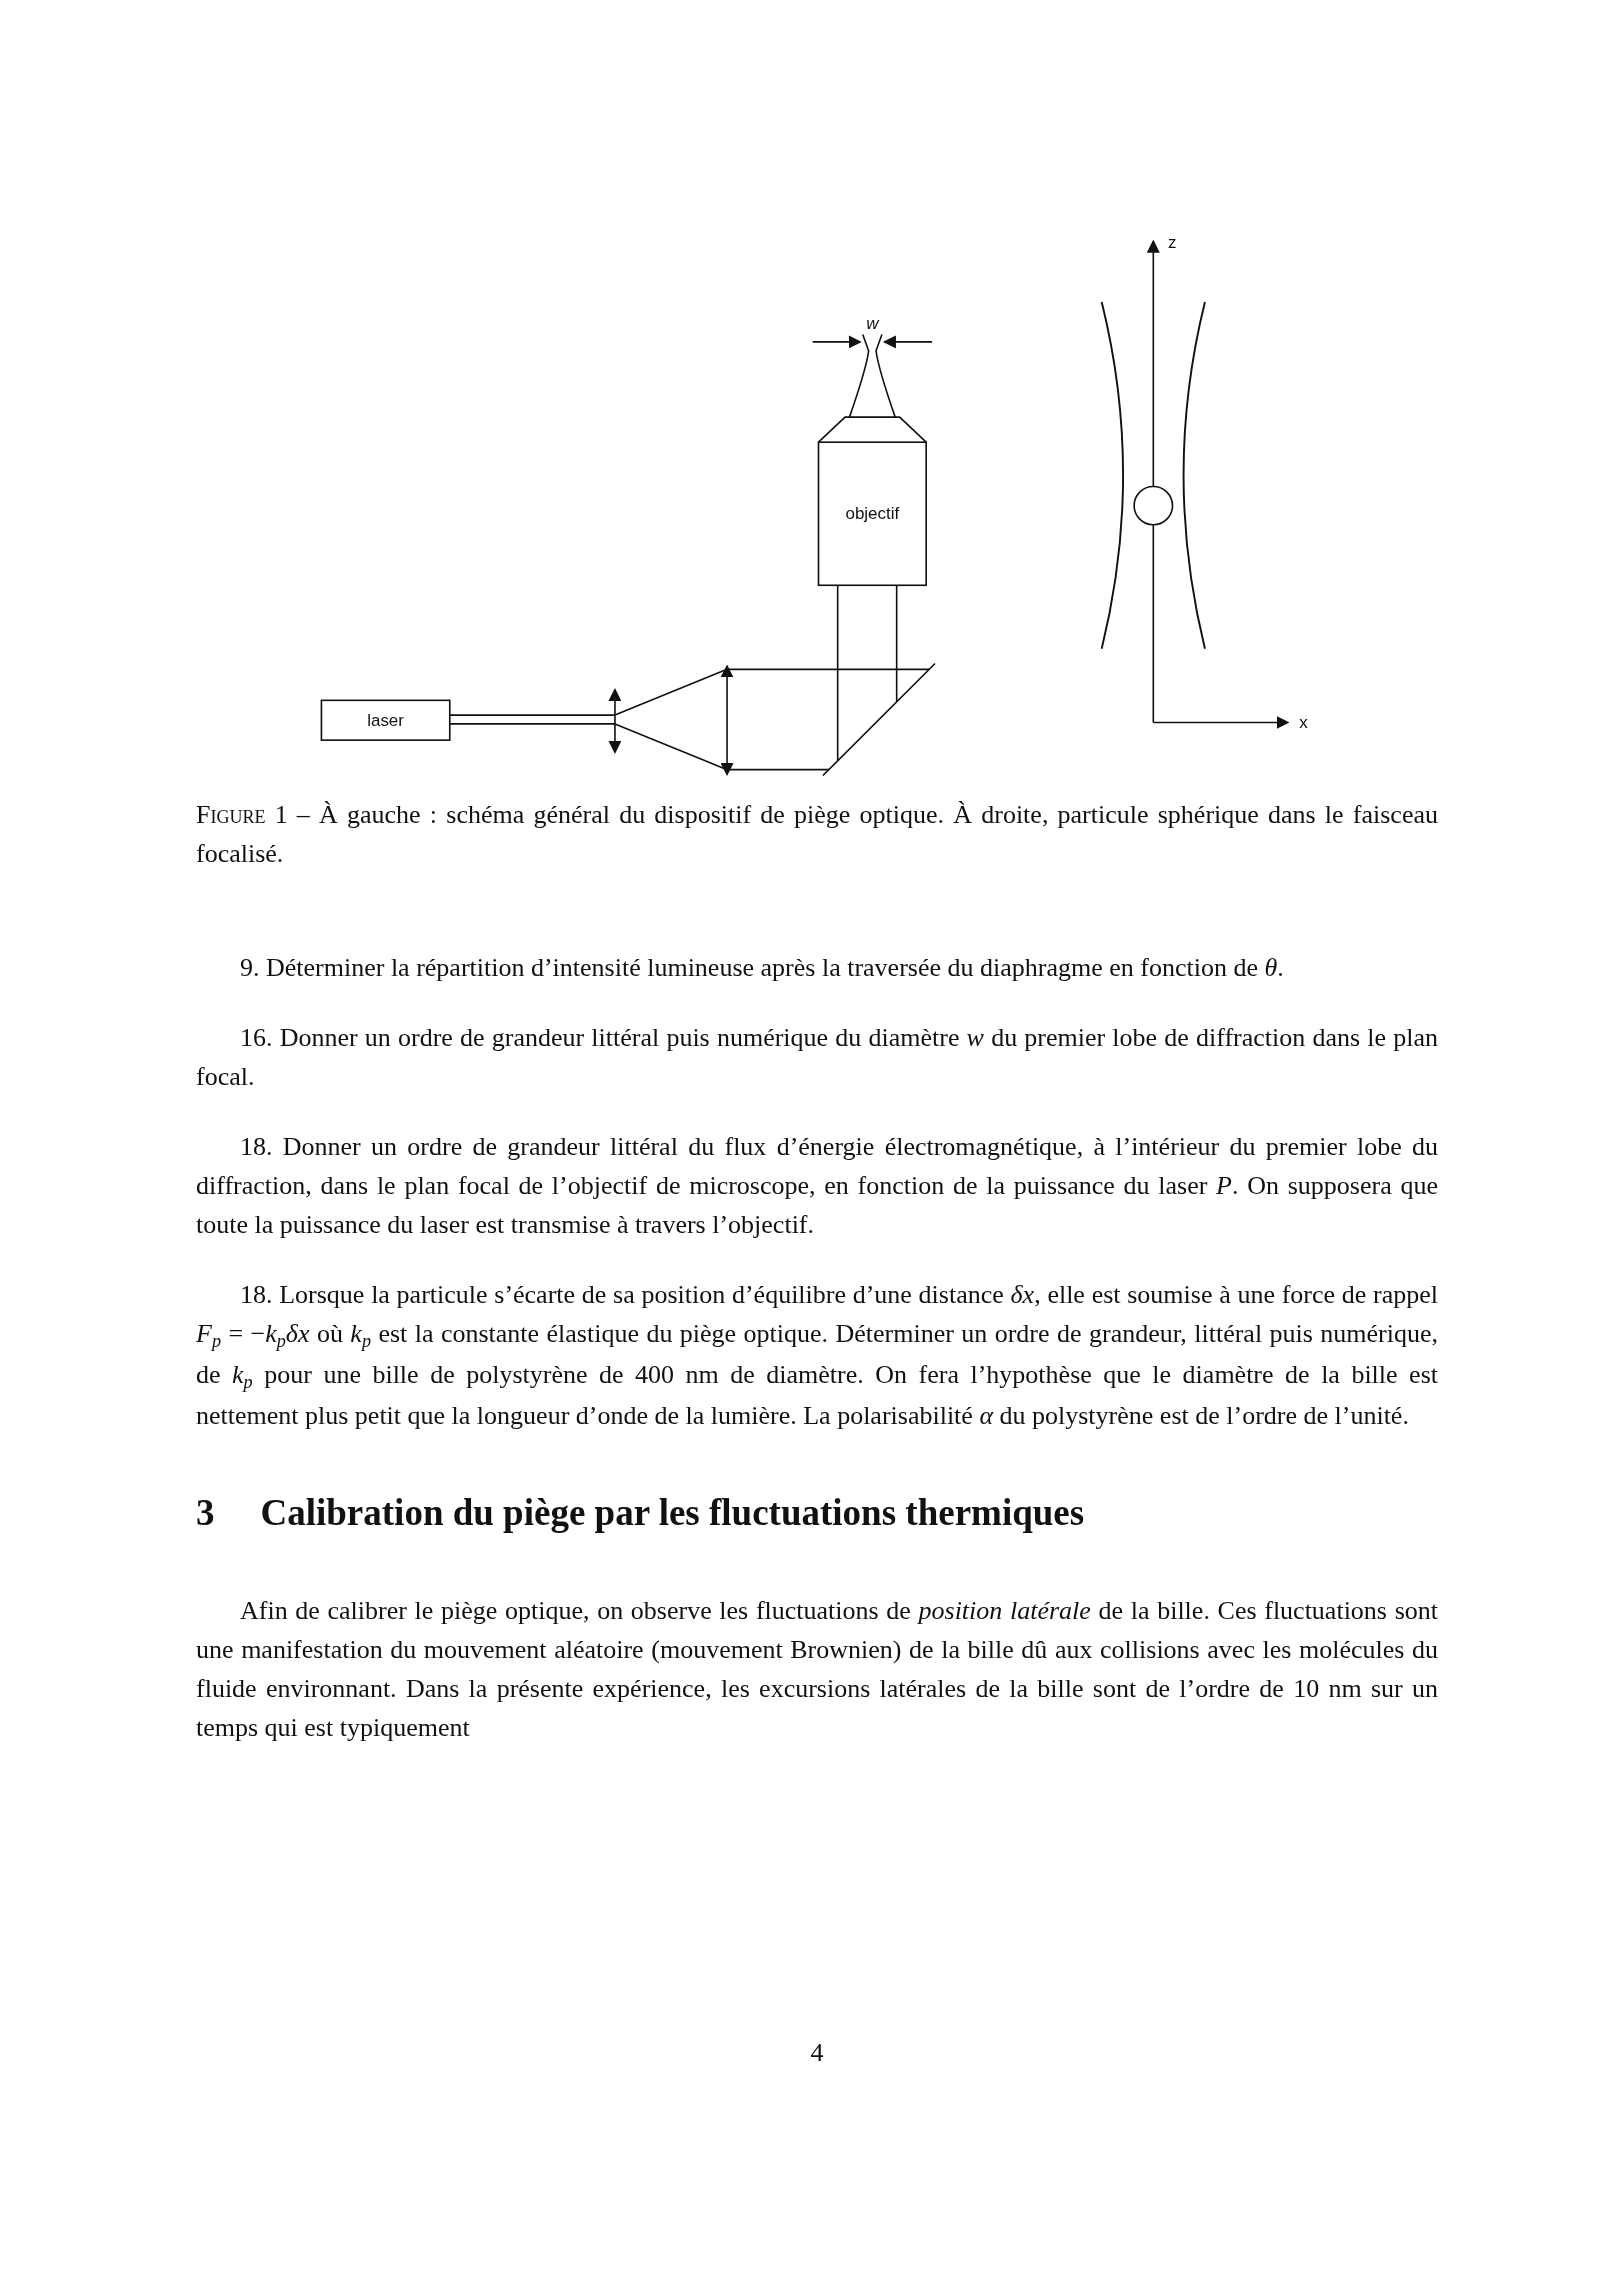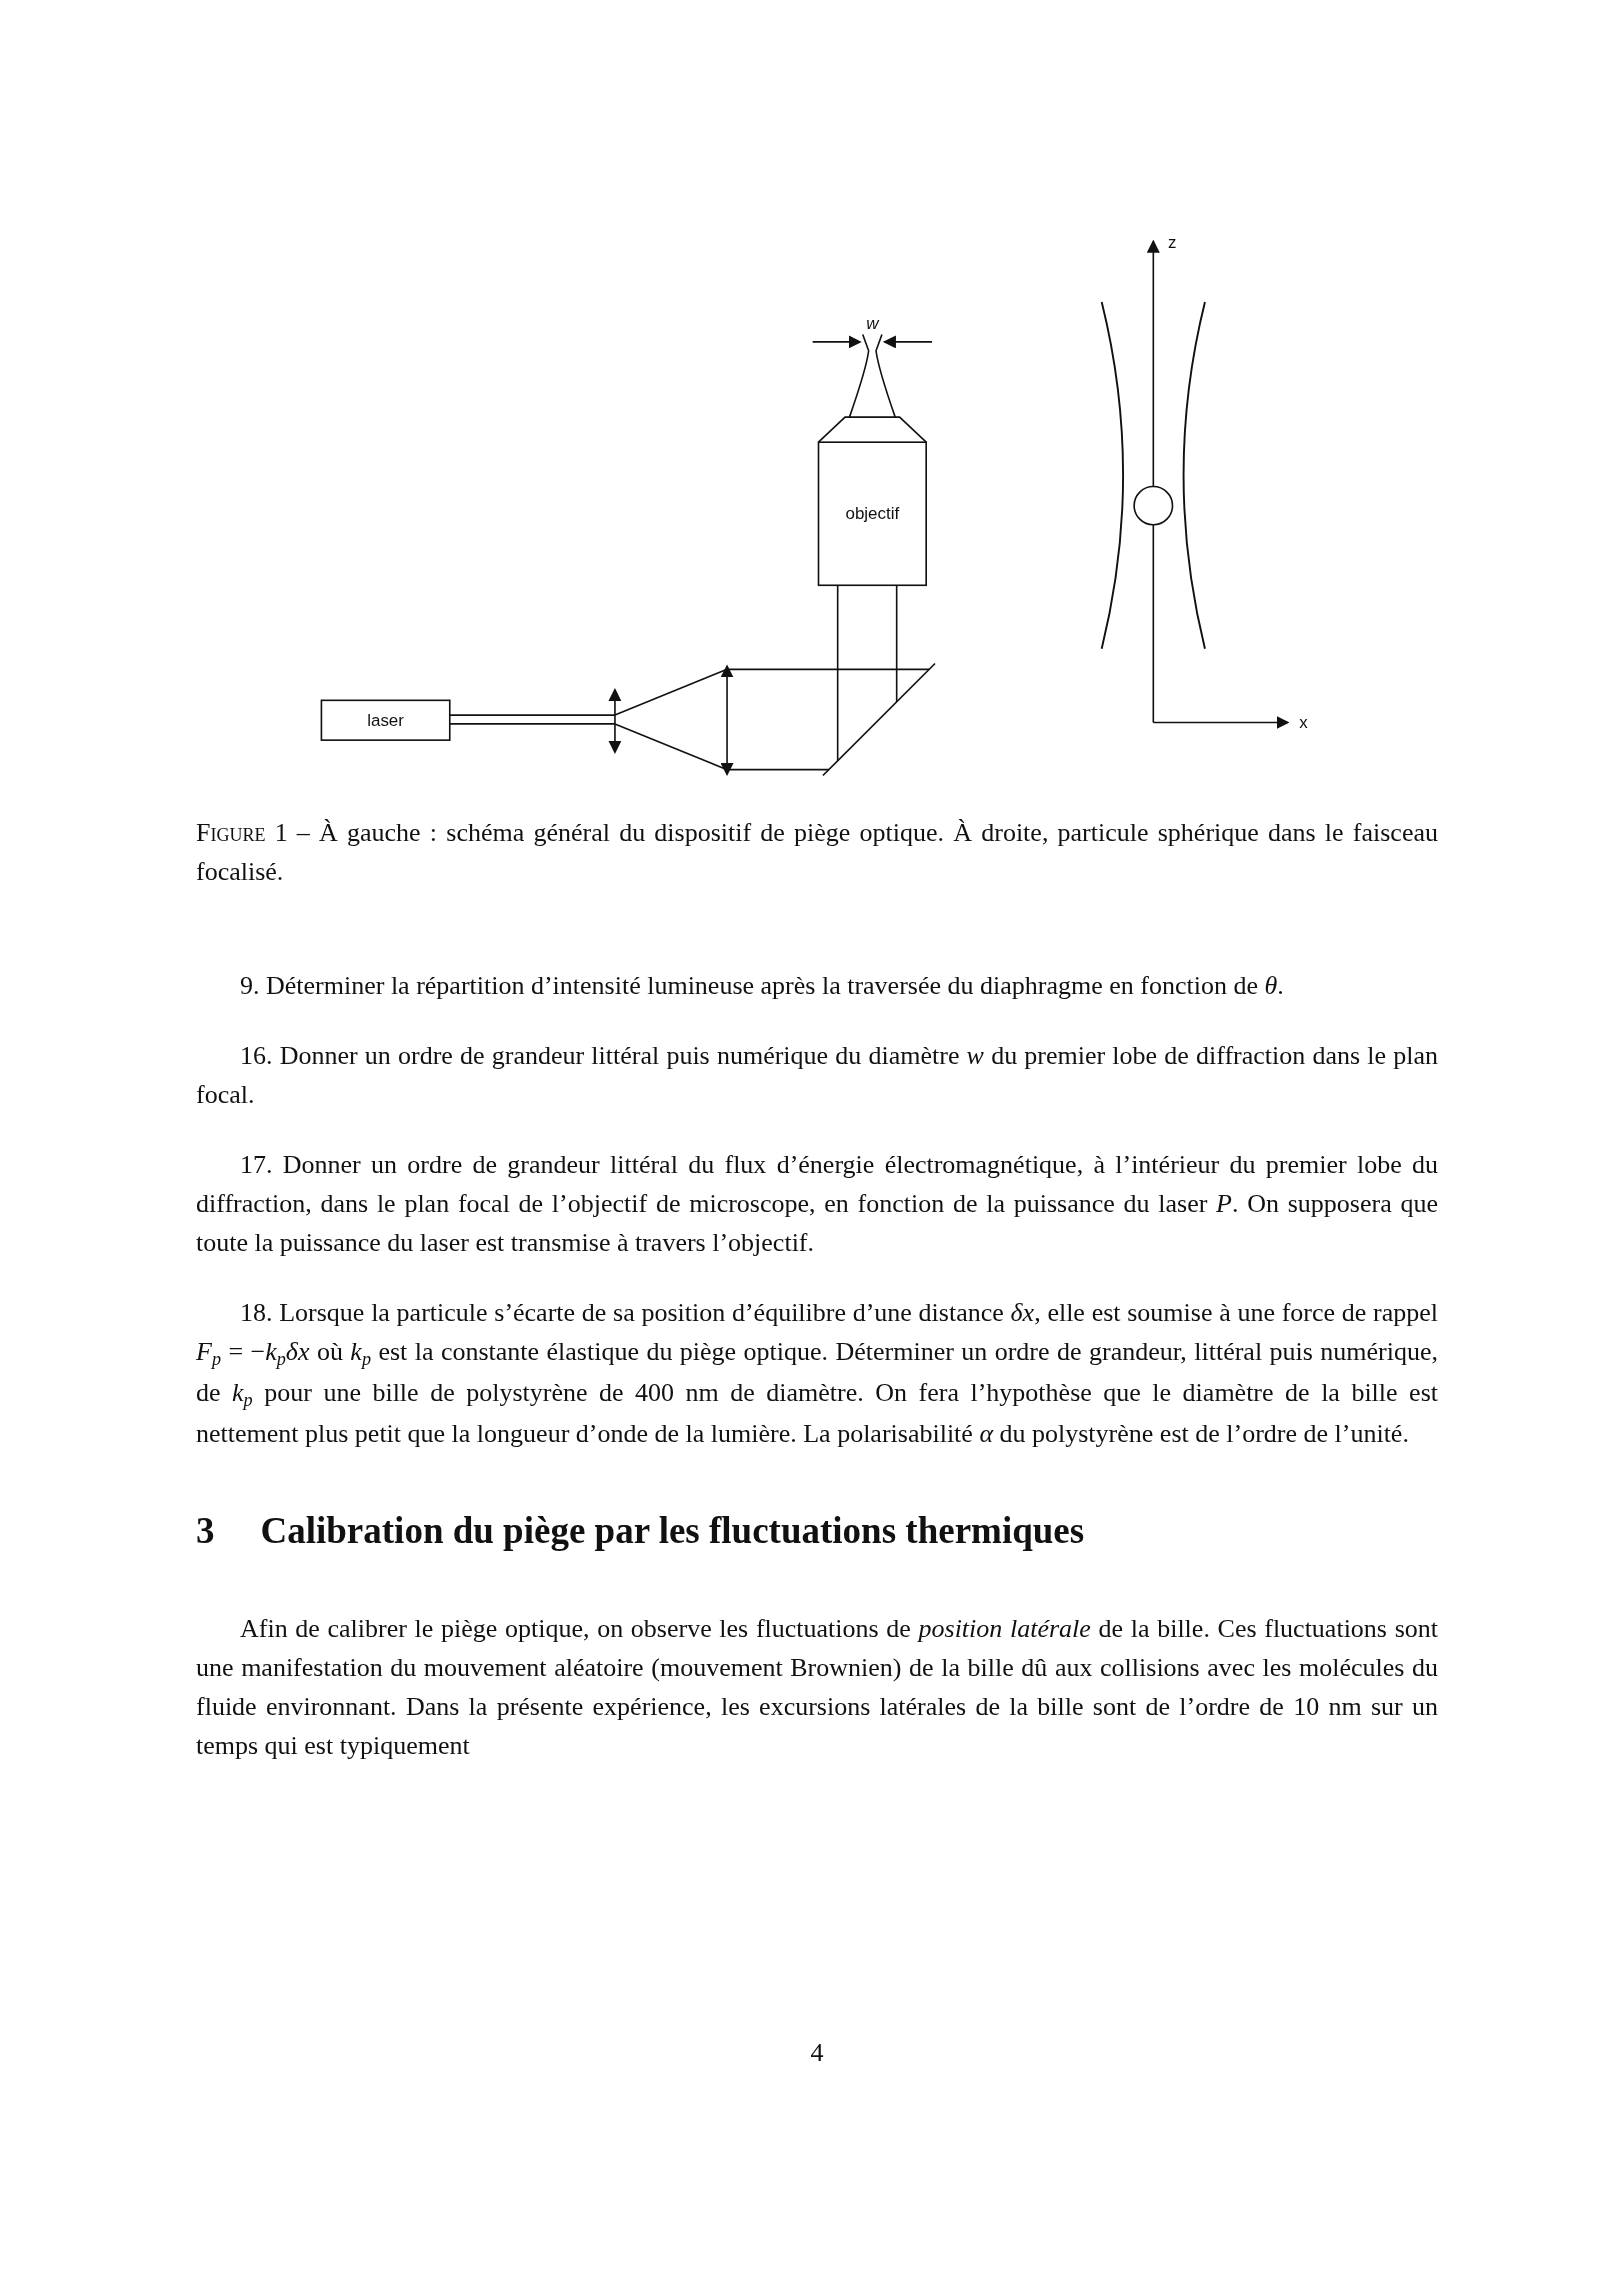--- a/index.html
+++ b/index.html
@@ -16,21 +16,21 @@
   .figure-svg {
     position: absolute;
     left: 317px;
     top: 218px;
     width: 1003px;
     height: 590px;
   }
   .textcol {
     position: absolute;
     left: 196px;
-    top: 813px;
+    top: 795px;
     width: 1242px;
     font-size: 26px;
     line-height: 1.5;
     text-align: justify;
   }
   .caption { text-align: justify; }
   p.q { margin-top: 31px; text-indent: 44px; }
   p.q.first { margin-top: 75px; }
   .section-heading {
     margin-top: 55px;
@@ -97,21 +97,21 @@
       <text x="577" y="20">z</text>
       <text x="666" y="346">x</text>
     </g>
   </svg>
 
   <div class="textcol">
     <div class="caption"><span class="run-sc">Figure 1</span><span> – À gauche : schéma général du dispositif de piège optique. À droite, particule sphérique dans le faisceau focalisé.</span></div>
 
     <p class="q first"><span>9. Déterminer la répartition d’intensité lumineuse après la traversée du diaphragme en fonction de </span><span class="run-i">θ</span><span>.</span></p>
     <p class="q"><span>16. Donner un ordre de grandeur littéral puis numérique du diamètre </span><span class="run-i">w</span><span> du premier lobe de diffraction dans le plan focal.</span></p>
-    <p class="q"><span>17. Donner un ordre de grandeur littéral du flux d’énergie électromagnétique, à l’intérieur du premier lobe du diffraction, dans le plan focal de l’objectif de microscope, en fonction de la puissance du laser </span><span class="run-i">P</span><span>. On supposera que toute la puissance du laser est transmise à travers l’objectif.</span></p>
+    <p class="q"><span>18. Donner un ordre de grandeur littéral du flux d’énergie électromagnétique, à l’intérieur du premier lobe du diffraction, dans le plan focal de l’objectif de microscope, en fonction de la puissance du laser </span><span class="run-i">P</span><span>. On supposera que toute la puissance du laser est transmise à travers l’objectif.</span></p>
     <p class="q"><span>18. Lorsque la particule s’écarte de sa position d’équilibre d’une distance </span><span class="run-i">δx</span><span>, elle est soumise à une force de rappel </span><span class="run-i">F</span><span class="run-sub">p</span><span> = −</span><span class="run-i">k</span><span class="run-sub">p</span><span class="run-i">δx</span><span> où </span><span class="run-i">k</span><span class="run-sub">p</span><span> est la constante élastique du piège optique. Déterminer un ordre de grandeur, littéral puis numérique, de </span><span class="run-i">k</span><span class="run-sub">p</span><span> pour une bille de polystyrène de 400 nm de diamètre. On fera l’hypothèse que le diamètre de la bille est nettement plus petit que la longueur d’onde de la lumière. La polarisabilité </span><span class="run-i">α</span><span> du polystyrène est de l’ordre de l’unité.</span></p>
 
     <h2 class="section-heading"><span class="num">3</span><span>Calibration du piège par les fluctuations thermiques</span></h2>
 
     <p class="intro"><span>Afin de calibrer le piège optique, on observe les fluctuations de </span><span class="run-i">position latérale</span><span> de la bille. Ces fluctuations sont une manifestation du mouvement aléatoire (mouvement Brownien) de la bille dû aux collisions avec les molécules du fluide environnant. Dans la présente expérience, les excursions latérales de la bille sont de l’ordre de 10 nm sur un temps qui est typiquement</span></p>
   </div>
 
   <div class="pagenum">4</div>
 
 </div>

